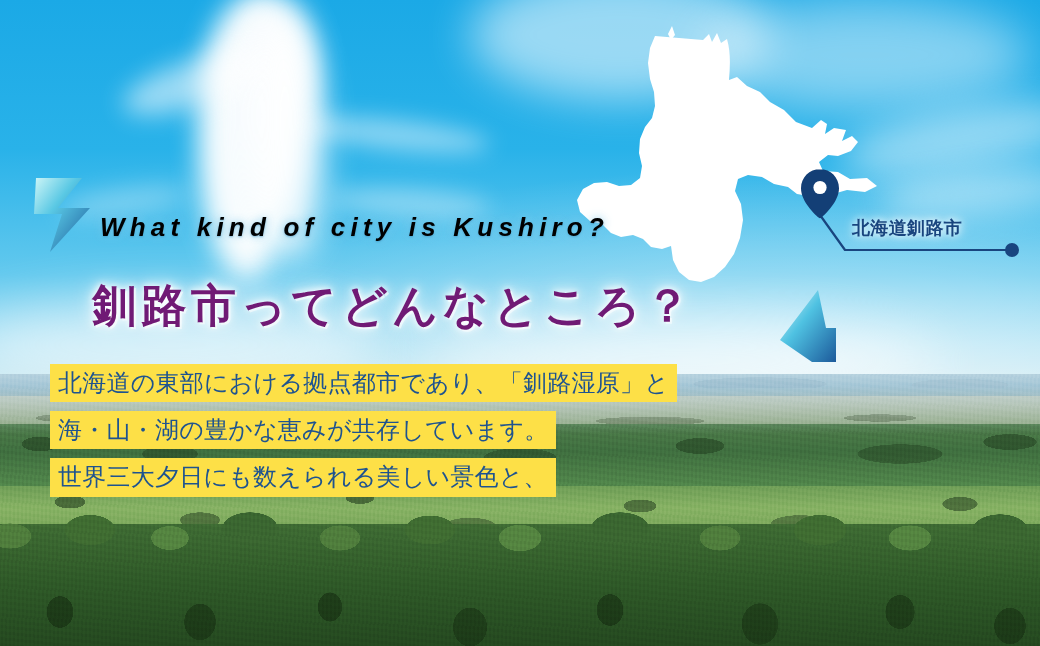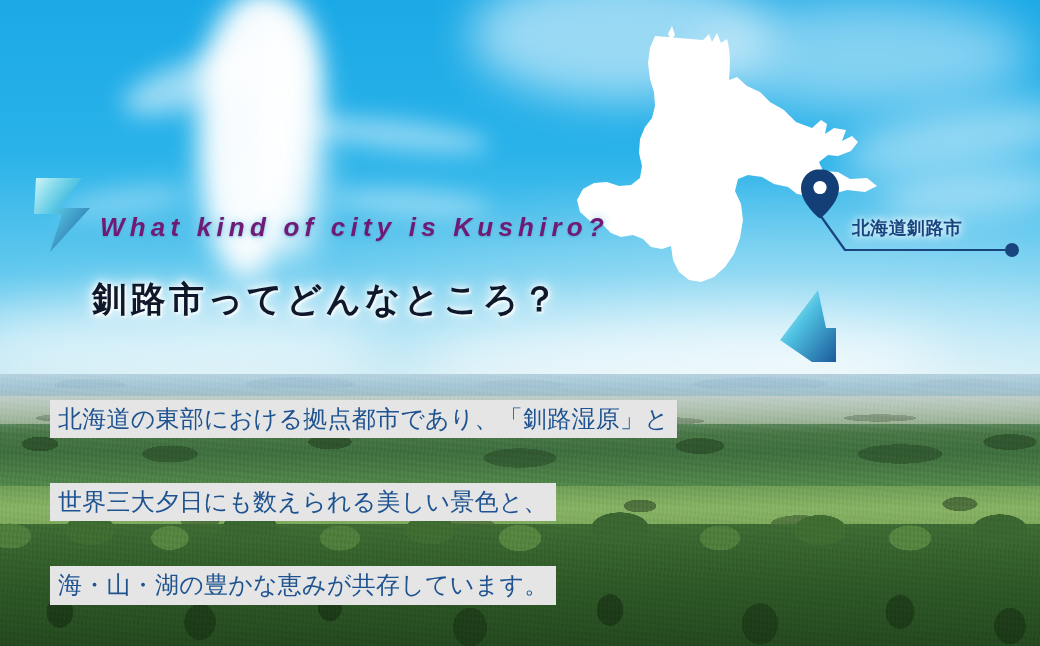--- a/index.html
+++ b/index.html
@@ -176,52 +176,51 @@
   
   .decor{position:absolute;}
   .decor svg{display:block;}
   .decor-left{left:32px;top:176px;width:62px;height:78px;}
   .decor-right{left:778px;top:288px;width:60px;height:76px;}
 
   
   .heading-en{
     position:absolute;left:100px;top:212px;
     font-size:26px;font-weight:700;font-style:italic;
-    letter-spacing:.20em;color:#701a75;white-space:nowrap;
+    letter-spacing:.20em;color:#000000;white-space:nowrap;
     text-shadow:0 0 10px rgba(120,200,235,.9),0 1px 2px rgba(40,120,170,.5);
     text-align:right;
   }
   .heading-ja{
     position:absolute;left:92px;top:276px;
-    font-size:35px;font-weight:700;letter-spacing:.10em;
-    color:#0f172a;white-space:nowrap;
+    font-size:45px;font-weight:700;letter-spacing:.10em;
+    color:#701a75;white-space:nowrap;
     text-shadow:
       0 0 6px rgba(255,255,255,.98),
       0 0 12px rgba(255,255,255,.95),
       0 0 22px rgba(255,255,255,.85),
       2px 2px 0 rgba(255,255,255,.55);
   }
 
   
   .body-copy{
     position:absolute;left:50px;top:364px;
     display:flex;flex-direction:column;align-items:flex-start;
     gap:9px;
   }
   .copy-line{
     display:inline-block;
-    background:#e5e5e5;
+    background:#fde047;
     color:#1E5390;
     font-size:24px;
     font-weight:500;
     letter-spacing:.01em;
     line-height:1.30;
     padding:3px 8px 4px 8px;
     white-space:nowrap;
-    margin-top:36px;
   }
 </style>
 </head>
 <body>
 
 <div class="stage">
 
   <div class="sky">
     <div class="sky-glow"></div>
     <div class="cloud c-tr1"></div>
@@ -315,17 +314,17 @@
       </defs>
       <path d="M40 2 L48 40 H58 V74 H34 L2 52 Z" fill="url(#gradR)"></path>
     </svg>
   </div>
 
   <div class="heading-en">What kind of city is Kushiro?</div>
   <div class="heading-ja">釧路市ってどんなところ？</div>
 
   <div class="body-copy">
     <span class="copy-line">北海道の東部における拠点都市であり、「釧路湿原」と</span>
+    <span class="copy-line">海・山・湖の豊かな恵みが共存しています。</span>
     <span class="copy-line">世界三大夕日にも数えられる美しい景色と、</span>
-    <span class="copy-line">海・山・湖の豊かな恵みが共存しています。</span>
   </div>
 
 </div>
 
 </body></html>

